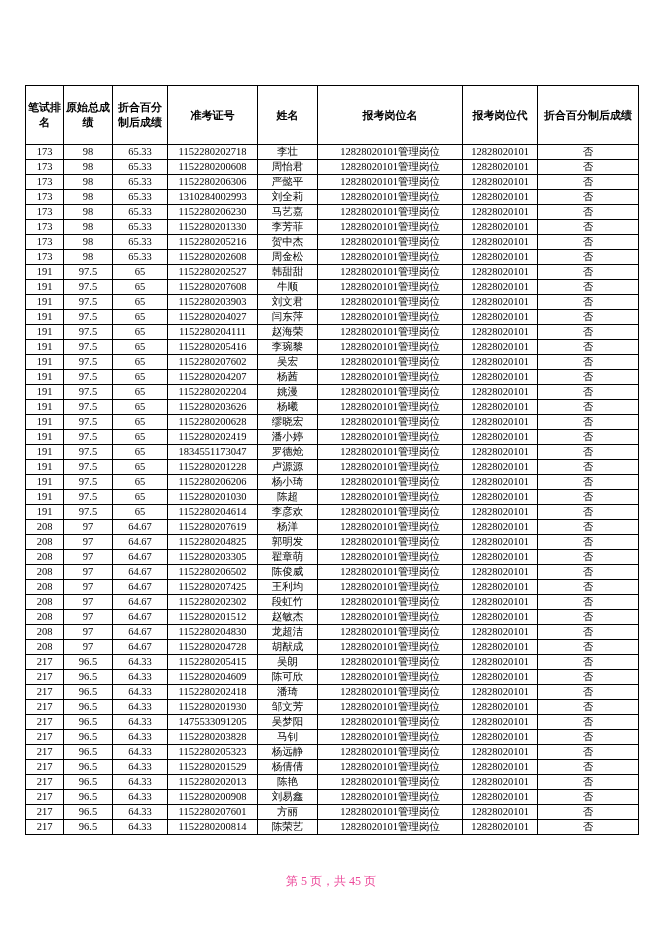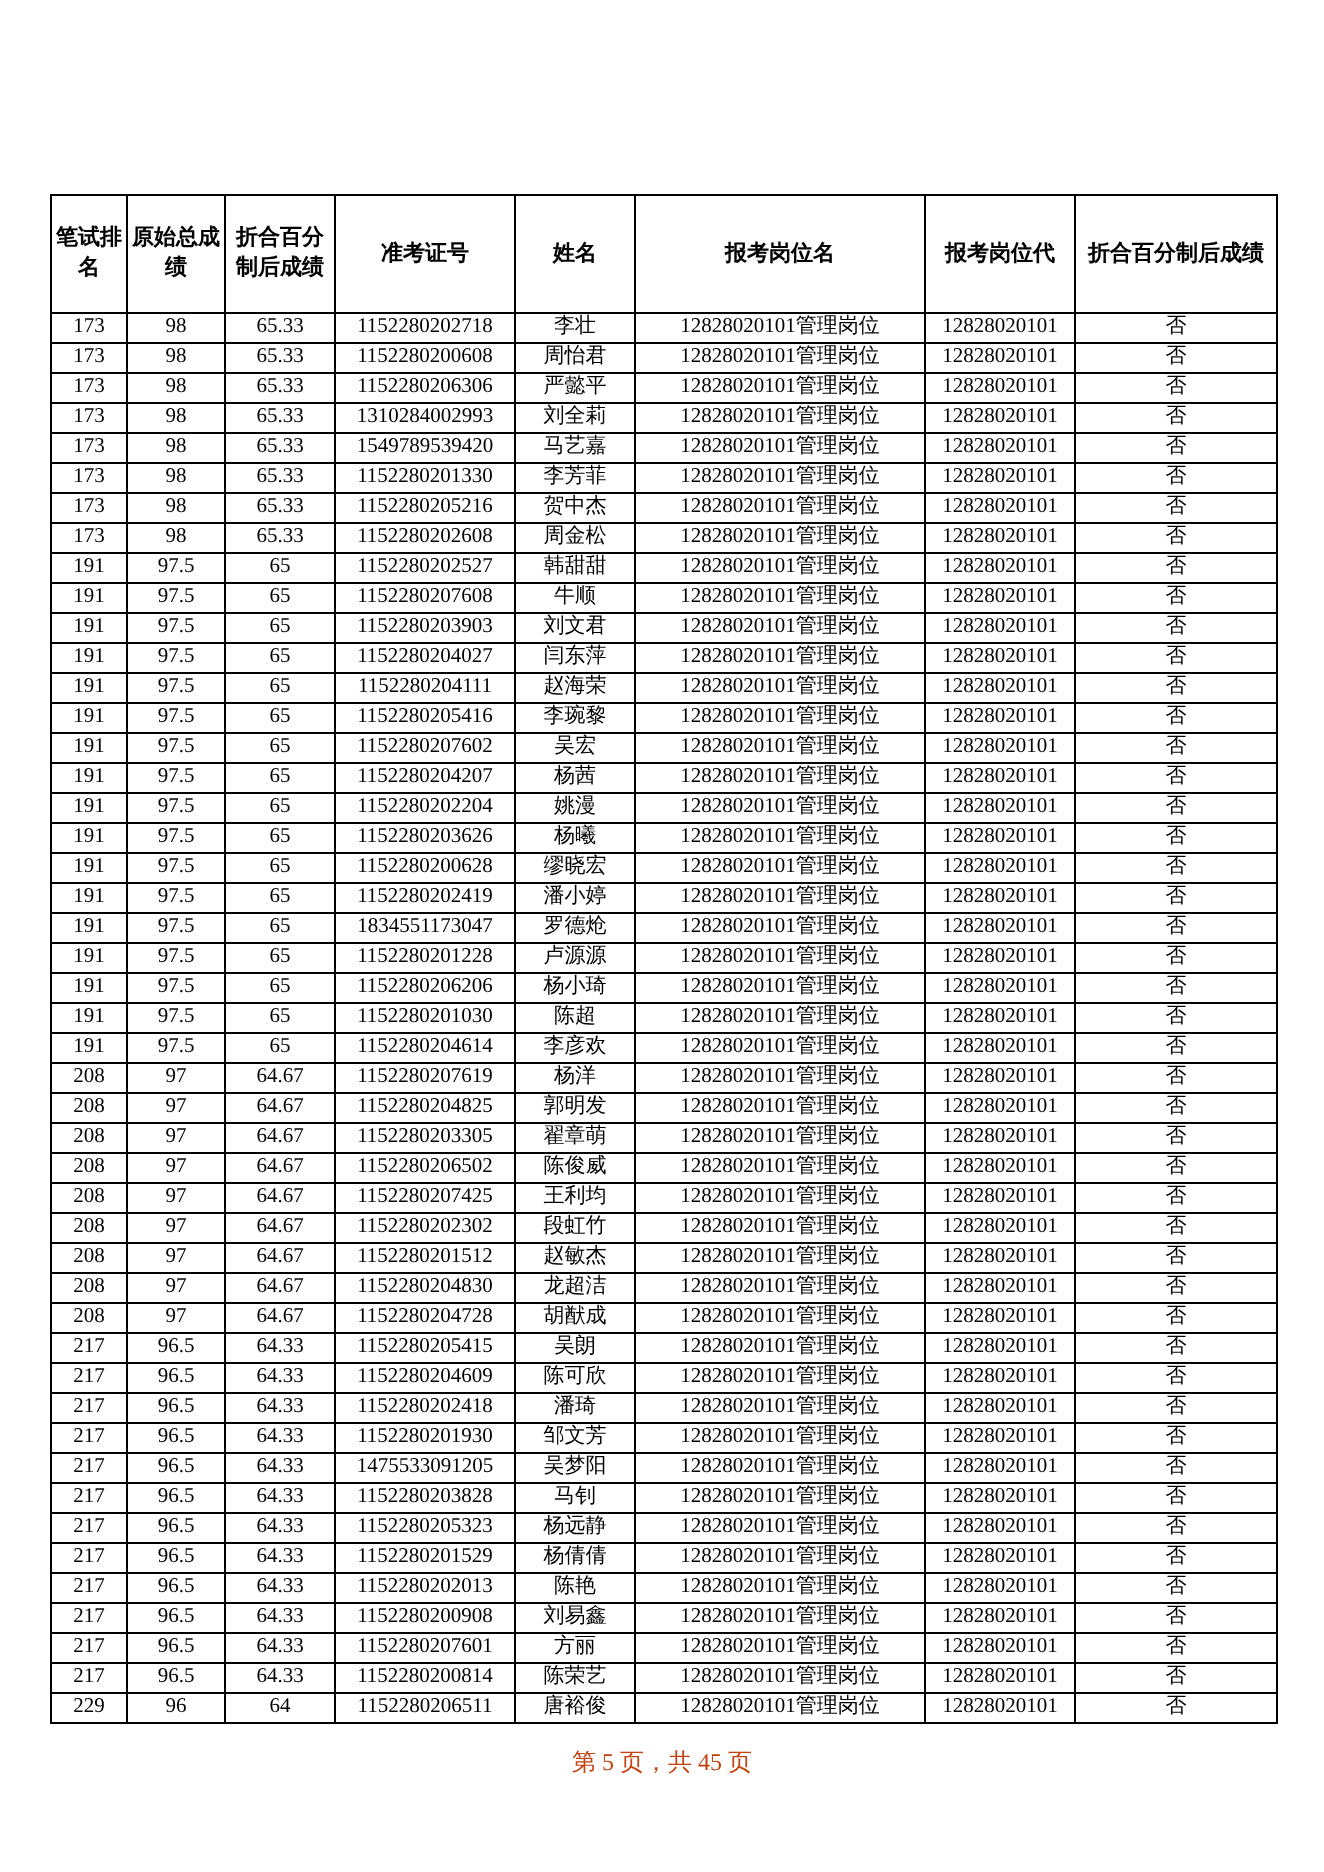--- a/index.html
+++ b/index.html
@@ -24,21 +24,20 @@
     background: #ffffff;
   }
   table.results {
     position: absolute;
     left: 25px;
     top: 85px;
     border-collapse: collapse;
     table-layout: fixed;
     width: 613px;
     background: #ffffff;
-    margin-top: 12px;
   }
   table.results th,
   table.results td {
     border: 1px solid #000000;
     text-align: center;
     vertical-align: middle;
     padding: 0 2px;
     overflow: hidden;
     white-space: normal;
     word-break: break-all;
@@ -55,21 +54,21 @@
     line-height: 1.1;
     white-space: nowrap;
   }
   .footer {
     position: absolute;
     left: 0;
     top: 873px;
     width: 662px;
     text-align: center;
     font-size: 12px;
-    color: #c2410c;
+    color: #ec4899;
   }
 </style>
 </head>
 <body>
 
 <div class="page">
 
   <table class="results">
     <colgroup>
       <col style="width:38px">
@@ -131,21 +130,21 @@
           <td>1310284002993</td>
           <td>刘全莉</td>
           <td>12828020101管理岗位</td>
           <td>12828020101</td>
           <td>否</td>
         </tr>
         <tr>
           <td>173</td>
           <td>98</td>
           <td>65.33</td>
-          <td>1549789539420</td>
+          <td>1152280206230</td>
           <td>马艺嘉</td>
           <td>12828020101管理岗位</td>
           <td>12828020101</td>
           <td>否</td>
         </tr>
         <tr>
           <td>173</td>
           <td>98</td>
           <td>65.33</td>
           <td>1152280201330</td>
@@ -543,30 +542,20 @@
           <td>12828020101管理岗位</td>
           <td>12828020101</td>
           <td>否</td>
         </tr>
         <tr>
           <td>217</td>
           <td>96.5</td>
           <td>64.33</td>
           <td>1152280200814</td>
           <td>陈荣艺</td>
-          <td>12828020101管理岗位</td>
-          <td>12828020101</td>
-          <td>否</td>
-        </tr>
-        <tr>
-          <td>229</td>
-          <td>96</td>
-          <td>64</td>
-          <td>1152280206511</td>
-          <td>唐裕俊</td>
           <td>12828020101管理岗位</td>
           <td>12828020101</td>
           <td>否</td>
         </tr>
       </tbody>
   </table>
 
   <div class="footer">
     <span>第 5 页，共 45 页</span>
   </div>

